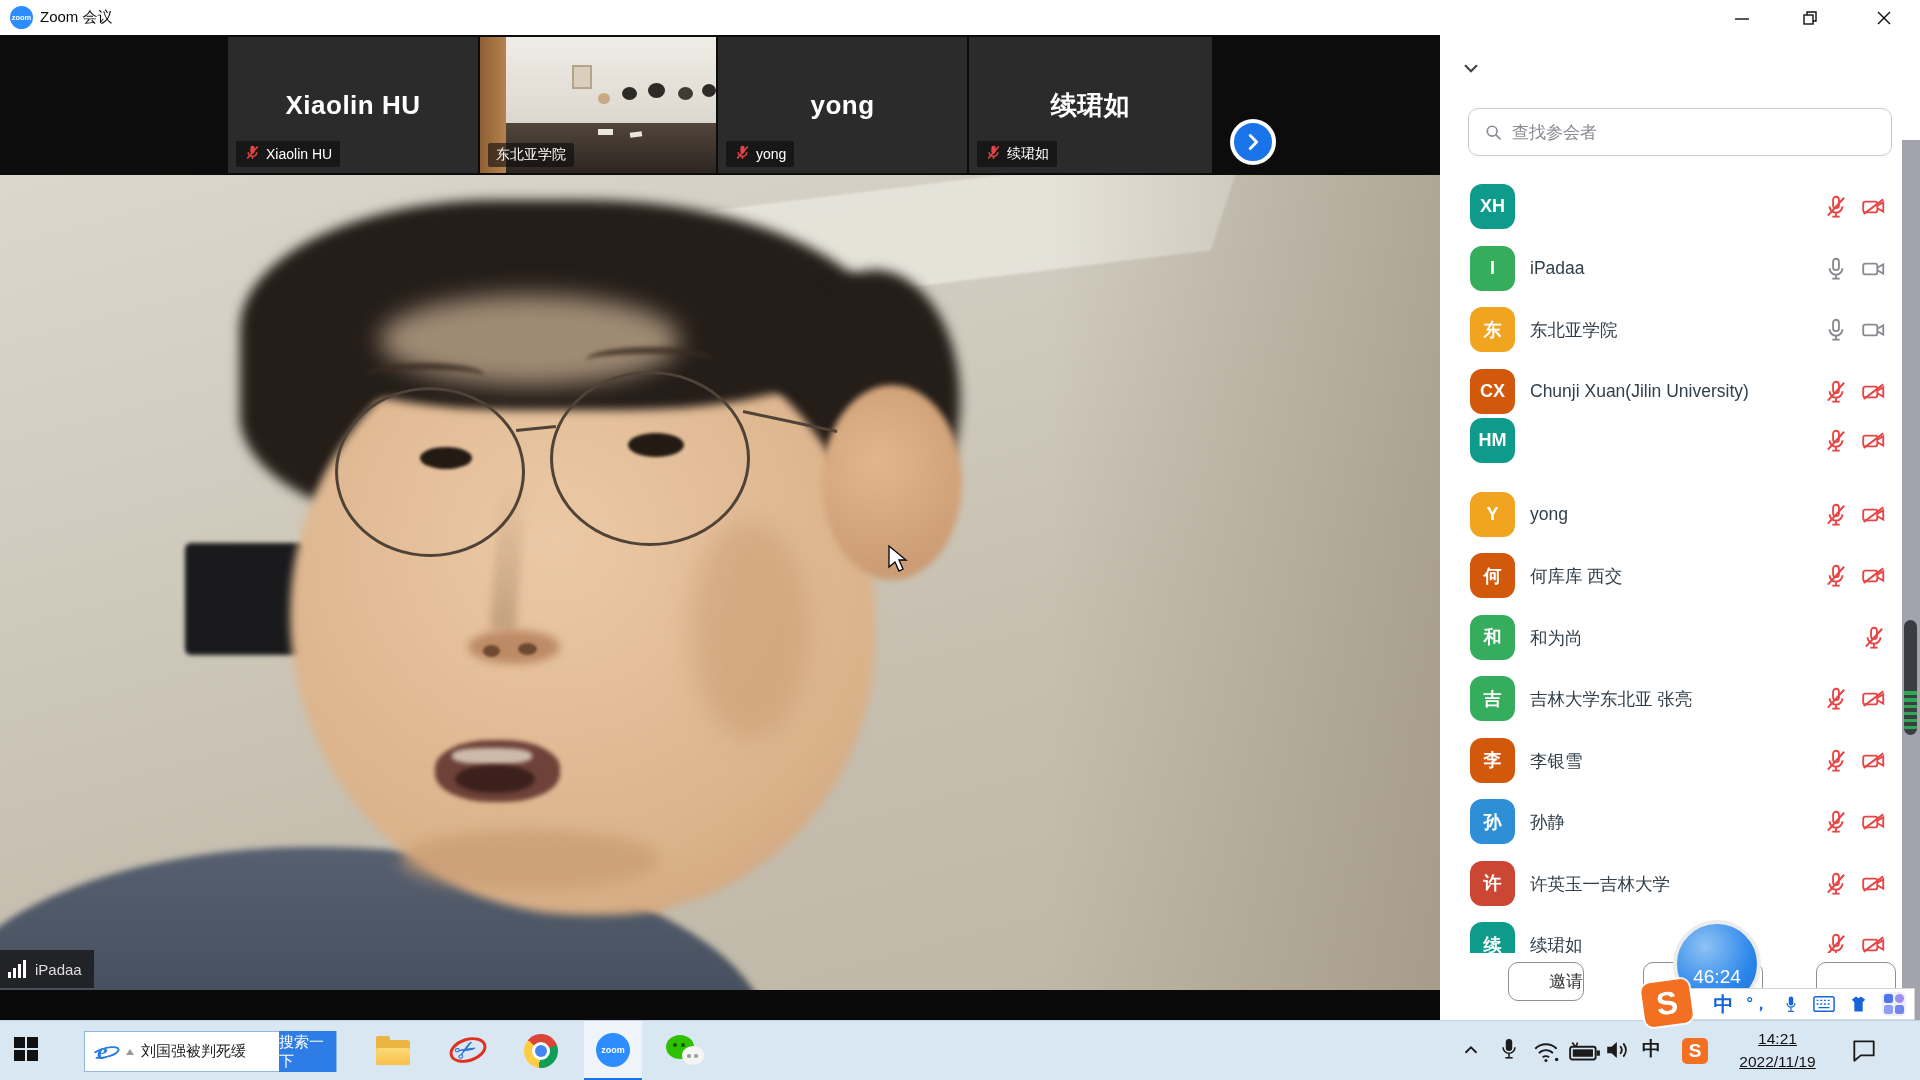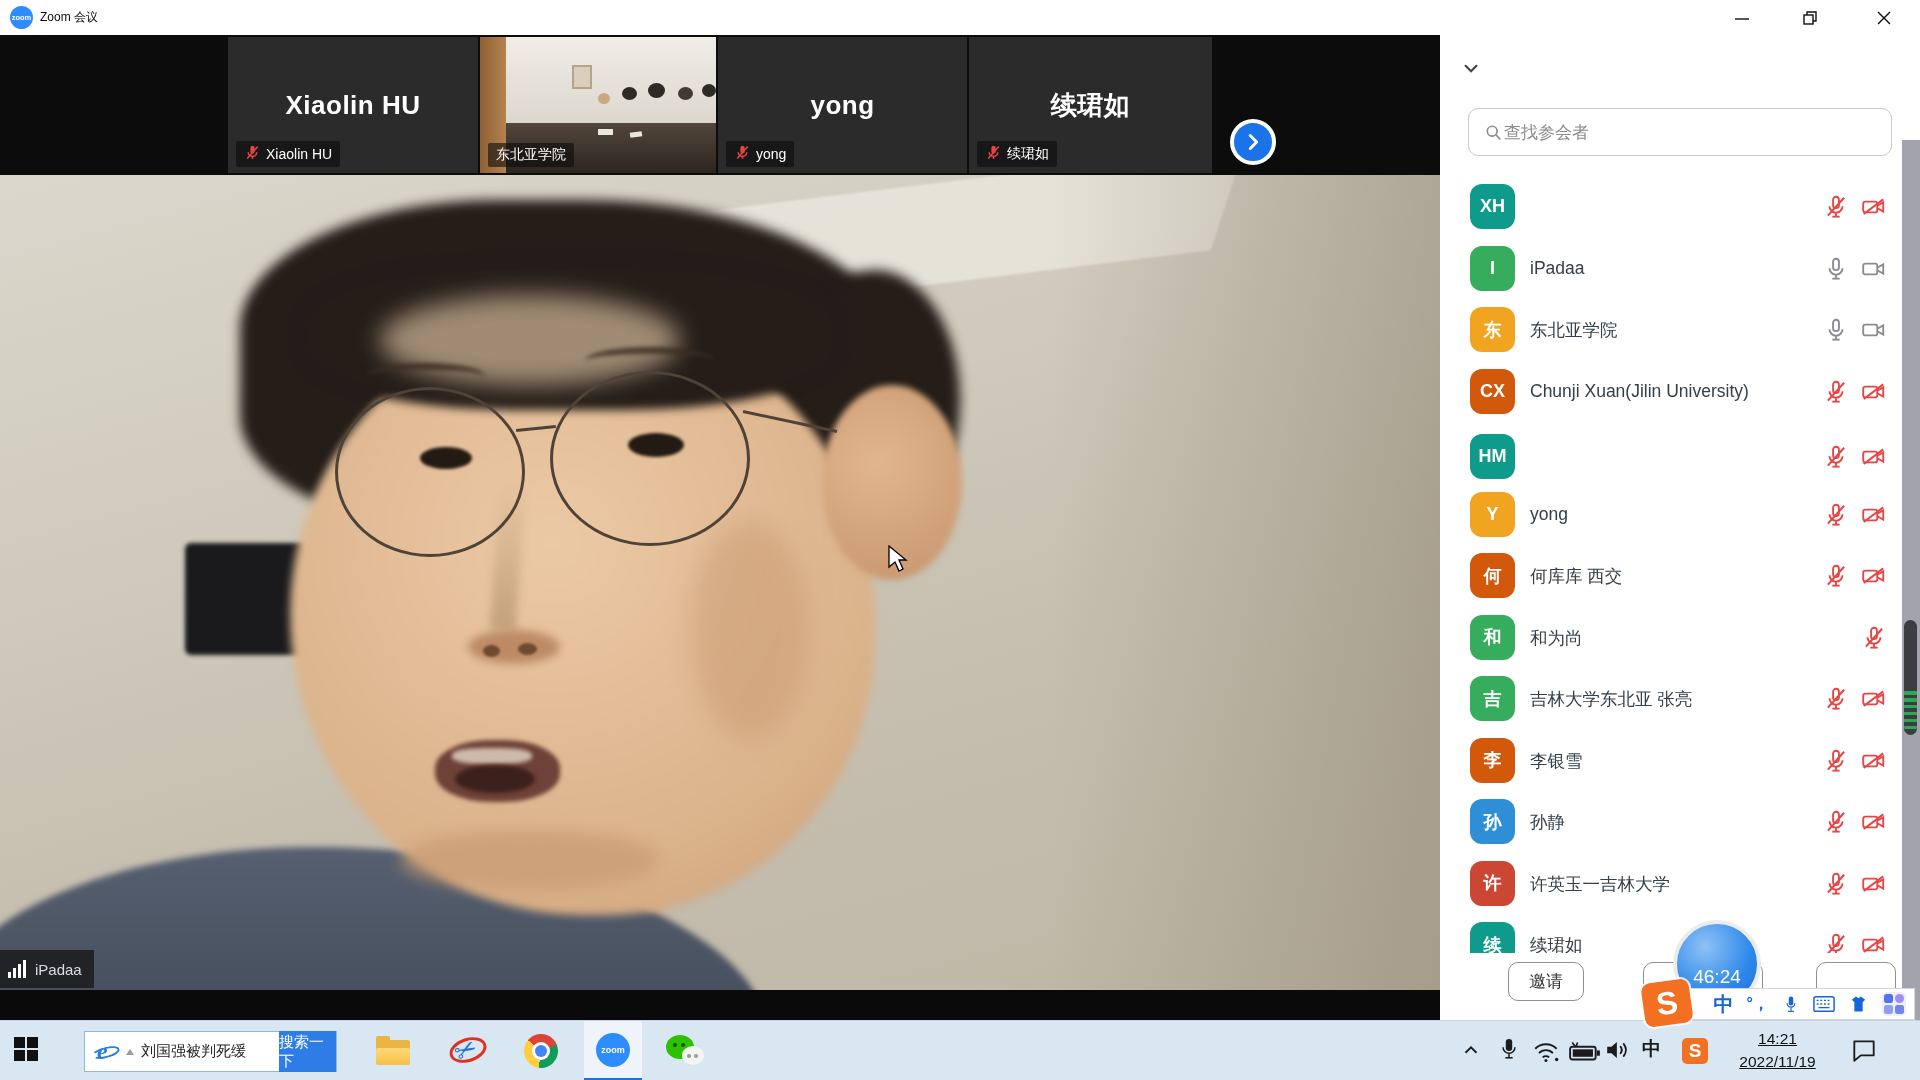--- a/index.html
+++ b/index.html
@@ -4,21 +4,21 @@
 <style>
   html,body{margin:0;padding:0;background:#000;}
   *{box-sizing:border-box;font-family:"Liberation Sans","DejaVu Sans",sans-serif;}
   .screen{position:relative;width:1920px;height:1080px;overflow:hidden;background:#000;}
   .abs{position:absolute;}
 
   
   .titlebar{left:0;top:0;width:1920px;height:35px;background:#fff;}
   .zoom-logo{left:10px;top:6px;width:23px;height:23px;border-radius:50%;background:#2d8cff;color:#fff;
     font-size:7.5px;font-weight:700;display:flex;align-items:center;justify-content:center;}
-  .win-title{left:40px;top:0;height:35px;display:flex;align-items:center;font-size:12px;color:#0a0a0a;}
+  .win-title{left:40px;top:0;height:35px;display:flex;align-items:center;font-size:15px;color:#0a0a0a;}
   .winbtn{top:0;width:46px;height:35px;display:flex;align-items:center;justify-content:center;}
 
   
   .filmstrip{left:0;top:35px;width:1440px;height:140px;background:#0c0c0c;}
   .tile{top:2px;height:136px;background:#2b2b2b;overflow:hidden;}
   .tile-name{width:100%;height:100%;display:flex;align-items:center;justify-content:center;
     color:#fff;font-weight:700;font-size:26px;letter-spacing:.5px;}
   .chip{position:absolute;left:8px;bottom:6px;display:flex;align-items:center;gap:5px;
     background:rgba(10,10,10,.6);color:#fff;font-size:14px;padding:3px 8px;border-radius:2px;}
   .next-btn{left:1230px;top:84px;width:46px;height:46px;border-radius:50%;background:#1a73e8;
@@ -67,35 +67,35 @@
   .vid-label{left:0;top:775px;height:38px;display:flex;align-items:center;gap:7px;
     background:rgba(22,22,22,.78);color:#ddd;font-size:15px;padding:0 12px 0 8px;}
   .bars span{display:inline-block;width:3px;background:#fff;margin-right:2px;vertical-align:bottom;}
   .blackstrip{left:0;top:990px;width:1440px;height:30px;background:#0a0a0a;}
 
   
   .sidebar{left:1440px;top:35px;width:480px;height:985px;background:#fff;}
   .panel-title{left:0;top:18px;width:480px;text-align:center;font-size:18px;font-weight:700;color:#1d1d1f;}
   .collapse{left:18px;top:20px;width:26px;height:26px;}
   .searchbox{left:28px;top:73px;width:424px;height:48px;border:1.5px solid #c9c9ce;border-radius:10px;
-    display:flex;align-items:center;padding:0 14px;background:#fff;}
+    display:flex;align-items:center;padding:0 14px;gap:8px;background:#fff;}
   .searchbox .ph{color:#8a8a92;font-size:17px;}
   .plist{left:0;top:135px;width:462px;height:783px;overflow:hidden;}
   .prow{position:absolute;left:0;width:100%;height:62px;}
   .pavatar{position:absolute;left:30px;top:8px;width:45px;height:45px;border-radius:12px;color:#fff;
     font-size:18px;font-weight:700;display:flex;align-items:center;justify-content:center;}
   .pname{position:absolute;left:90px;top:0;height:62px;display:flex;align-items:center;
     font-size:17.5px;color:#32404b;white-space:nowrap;}
   .picons{position:absolute;right:15px;top:0;height:62px;display:flex;align-items:center;gap:11px;}
   .sbar-track{left:462px;top:105px;width:18px;height:880px;background:#a2a3ac;}
   .sbar-thumb{position:absolute;left:2px;top:480px;width:13px;height:115px;border-radius:7px;background:#3c3c43;}
   .sbar-green{position:absolute;left:0;bottom:2px;width:100%;height:42px;border-radius:0 0 7px 7px;
     background:repeating-linear-gradient(180deg,#2fa853 0 3.5px,#3c3c43 3.5px 7px);}
   .footer-btn{border:1.6px solid #8f8f95;border-radius:10px;background:#fff;color:#333;
-    font-size:17px;display:flex;align-items:center;justify-content:center;}
+    font-size:17px;display:flex;align-items:center;justify-content:flex-end;}
   .timer-bubble{left:233px;top:885px;width:88px;height:88px;border-radius:50%;border:4px solid #ececec;
     background:radial-gradient(circle at 35% 28%,#8ec2f5,#2a86ea 62%,#1f6fd0);
     display:flex;align-items:flex-end;justify-content:center;color:#fff;font-size:19px;z-index:6;}
   .timer-bubble .t{margin-bottom:16px;}
   .sogou-bar{left:222px;top:953px;width:253px;height:32px;background:#fff;border:1px solid #d5d5db;z-index:7;
     display:flex;align-items:center;justify-content:flex-end;gap:13px;padding:0 8px;}
   .sogou-s{left:203px;top:946px;width:48px;height:44px;background:#f36f21;border-radius:9px;z-index:8;
     transform:rotate(-8deg);color:#fff;font-weight:700;font-size:32px;display:flex;align-items:center;justify-content:center;
     box-shadow:0 0 0 2px rgba(255,255,255,.8);}
   .ime-blue{color:#1565d8;font-weight:700;}
@@ -343,21 +343,21 @@
               <line x1="8.6" y1="20.9" x2="15.4" y2="20.9"></line>
    <line x1="4.5" y1="20" x2="19.5" y2="3.5" stroke-width="1.9"></line>
             </svg>
             <svg width="27" height="26" viewBox="0 0 24 24" fill="none" stroke="#e84444" stroke-width="1.7">
    <rect x="2.5" y="7" width="13" height="10" rx="2"></rect>
               <path d="M15.5 10.8 21 7.7v8.6l-5.5-3.1"></path>
    <line x1="3" y1="18.5" x2="21" y2="5" stroke-width="1.9"></line>
             </svg>
           </div>
   </div>
-        <div class="prow" style="top: 256px;">
+        <div class="prow" style="top: 240px;">
     <div class="pavatar" style="background: rgb(15, 155, 140);">HM</div>
     <div class="picons">
             <svg width="26" height="26" viewBox="0 0 24 24" fill="none" stroke="#e84444" stroke-width="1.7">
    <rect x="9.3" y="2.5" width="5.4" height="10.5" rx="2.7"></rect>
               <path d="M6 11.2a6 6 0 0 0 12 0"></path>
    <line x1="12" y1="17.4" x2="12" y2="20.6"></line>
               <line x1="8.6" y1="20.9" x2="15.4" y2="20.9"></line>
    <line x1="4.5" y1="20" x2="19.5" y2="3.5" stroke-width="1.9"></line>
             </svg>
             <svg width="27" height="26" viewBox="0 0 24 24" fill="none" stroke="#e84444" stroke-width="1.7">

